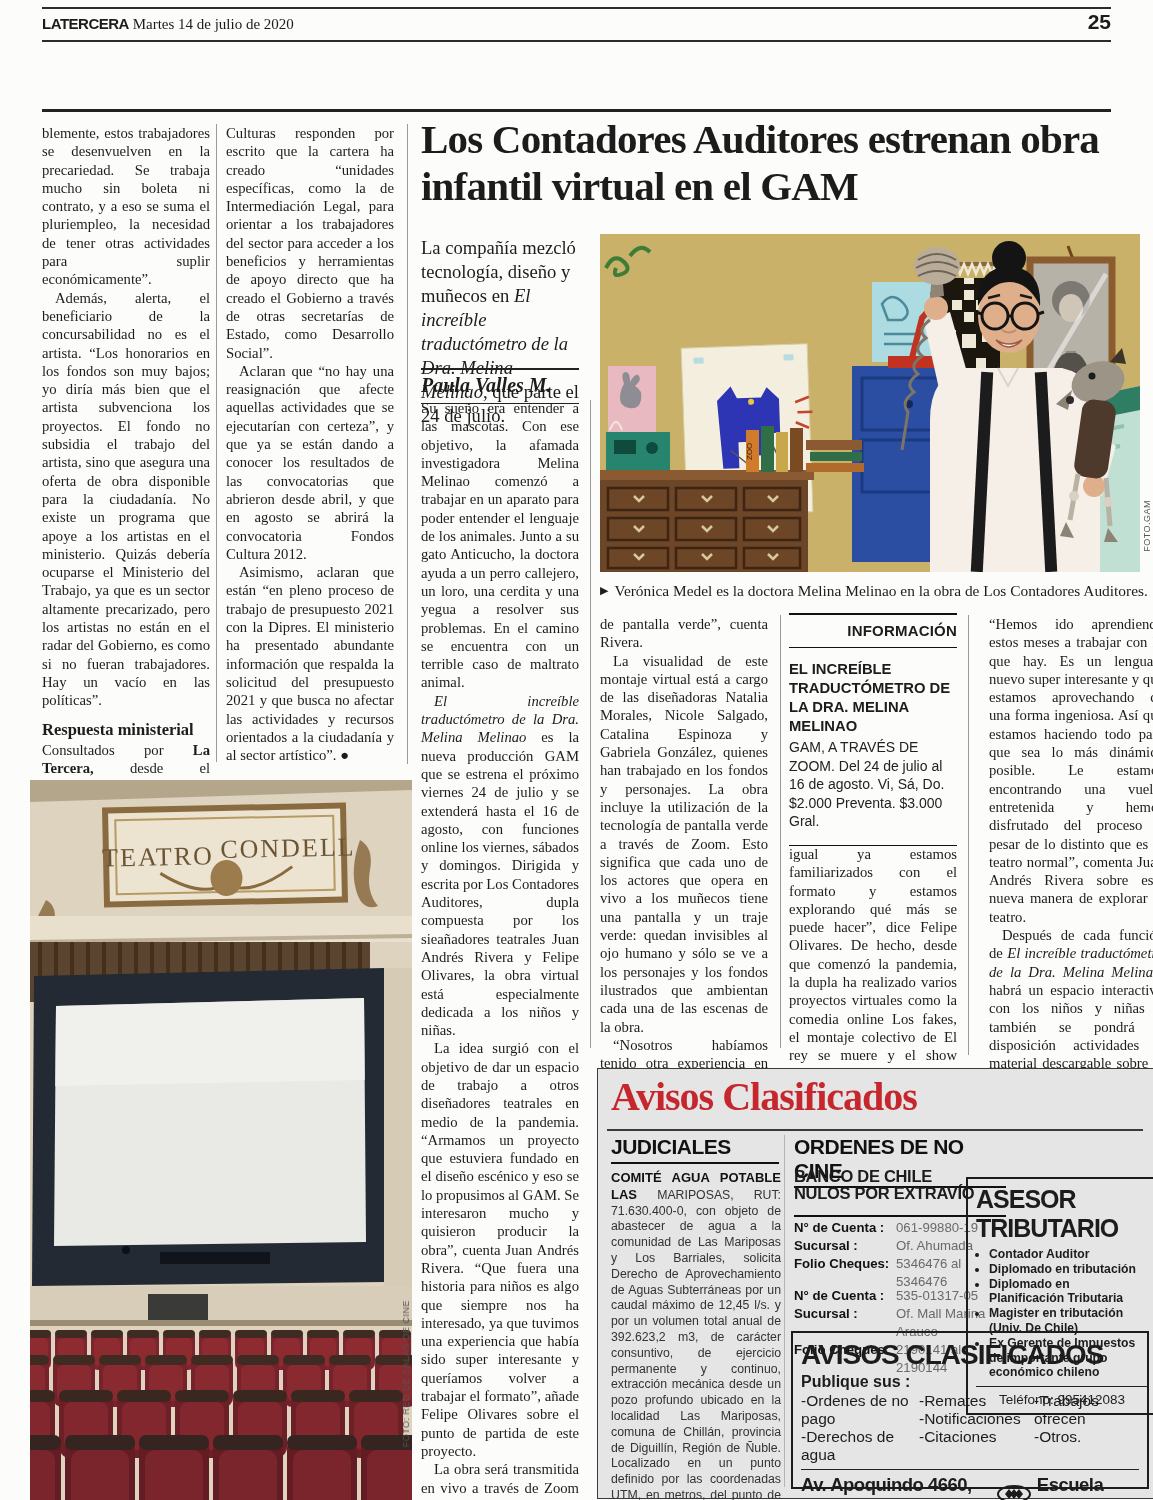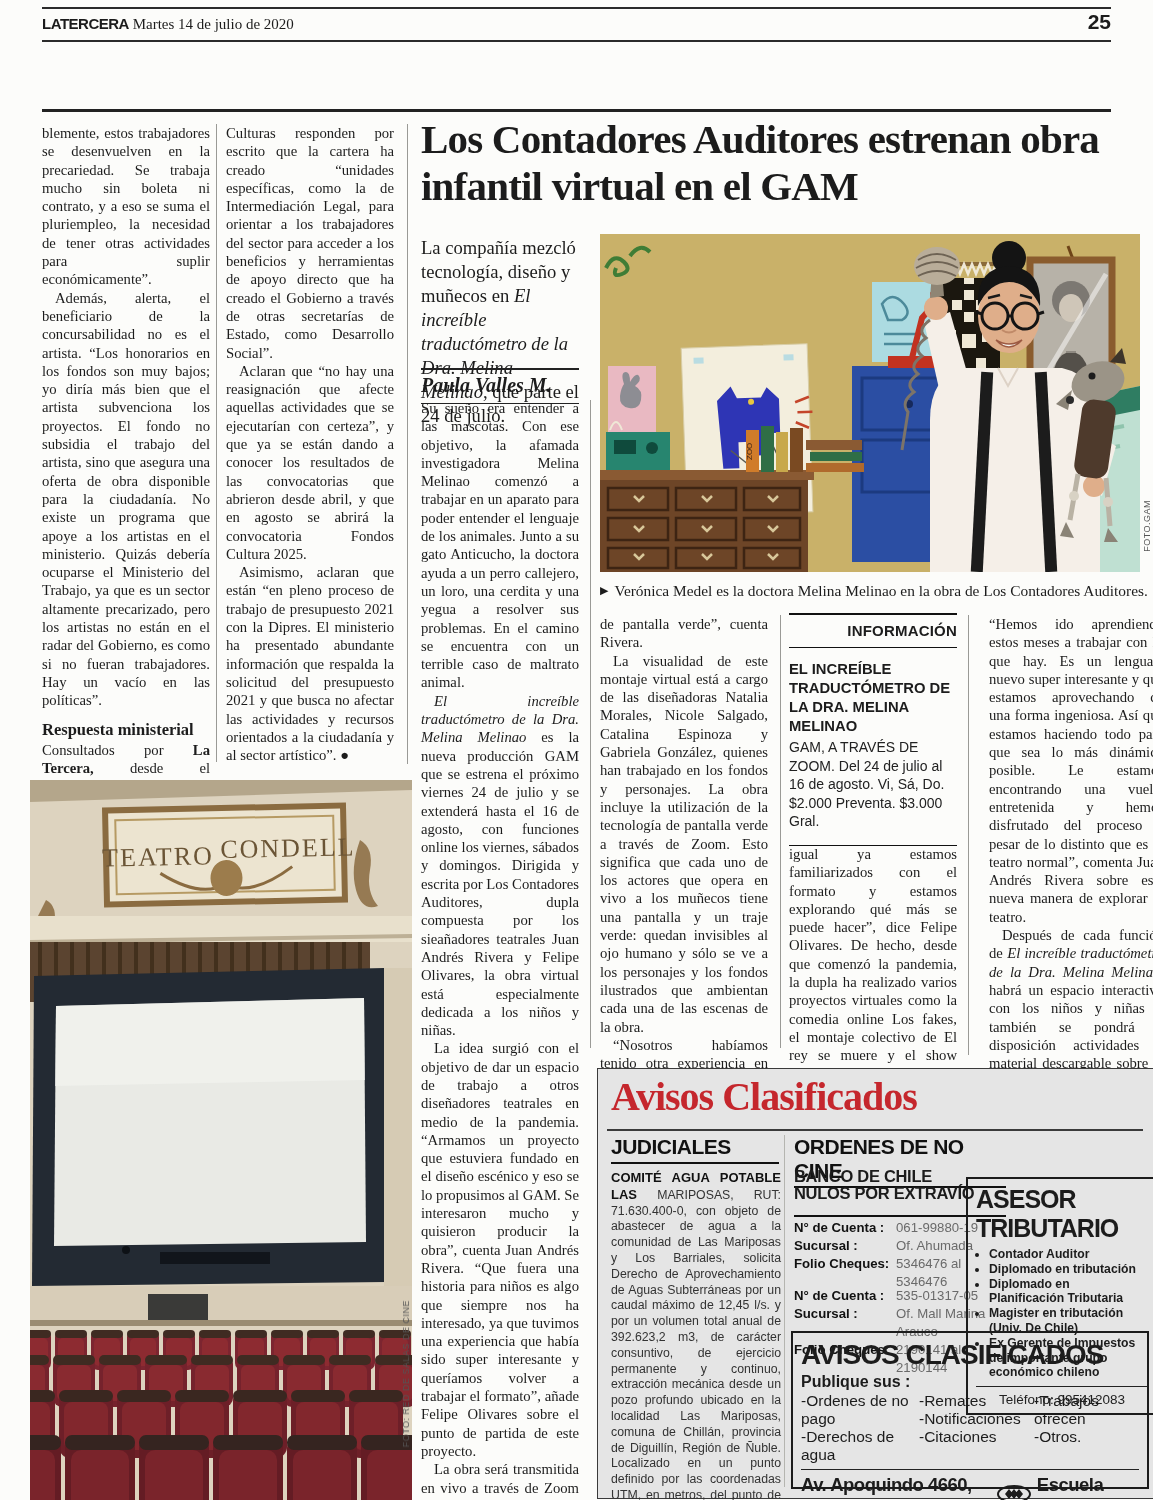--- a/index.html
+++ b/index.html
@@ -90,21 +90,21 @@
 
   <div class="newscol" style="left:42px;top:124px;width:168px;">
     <p>blemente, estos trabajadores se desenvuelven en la precariedad. Se trabaja mucho sin boleta ni contrato, y a eso se suma el pluriempleo, la necesidad de tener otras actividades para suplir económicamente”.</p>
     <p class="ind">Además, alerta, el beneficiario de la concursabilidad no es el artista. “Los honorarios en los fondos son muy bajos; yo diría más bien que el artista subvenciona los proyectos. El fondo no subsidia el trabajo del artista, sino que asegura una oferta de obra disponible para la ciudadanía. No existe un programa que apoye a los artistas en el ministerio. Quizás debería ocuparse el Ministerio del Trabajo, ya que es un sector altamente precarizado, pero los artistas no están en el radar del Gobierno, es como si no fueran trabajadores. Hay un vacío en las políticas”.</p>
     <div class="subhead">Respuesta ministerial</div>
     <p><span>Consultados por </span><span class="bold">La Tercera,</span><span> desde el Ministerio de las</span></p>
   </div>
   <div class="vrule" style="left:216px;top:124px;height:638px;"></div>
   <div class="newscol" style="left:226px;top:124px;width:168px;">
     <p>Culturas responden por escrito que la cartera ha creado “unidades específicas, como la de Intermediación Legal, para orientar a los trabajadores del sector para acceder a los beneficios y herramientas de apoyo directo que ha creado el Gobierno a través de otras secretarías de Estado, como Desarrollo Social”.</p>
-    <p class="ind">Aclaran que “no hay una reasignación que afecte aquellas actividades que se ejecutarían con certeza”, y que ya se están dando a conocer los resultados de las convocatorias que abrieron desde abril, y que en agosto se abrirá la convocatoria Fondos Cultura 2025.</p>
+    <p class="ind">Aclaran que “no hay una reasignación que afecte aquellas actividades que se ejecutarían con certeza”, y que ya se están dando a conocer los resultados de las convocatorias que abrieron desde abril, y que en agosto se abrirá la convocatoria Fondos Cultura 2012.</p>
     <p class="ind">Asimismo, aclaran que están “en pleno proceso de trabajo de presupuesto 2021 con la Dipres. El ministerio ha presentado abundante información que respalda la solicitud del presupuesto 2021 y que busca no afectar las actividades y recursos orientados a la ciudadanía y al sector artístico”. ●</p>
   </div>
   <div class="vrule" style="left:407px;top:124px;height:640px;"></div>
 
   <h1 class="headline" style="margin:0;">Los Contadores Auditores estrenan obra infantil virtual en el GAM</h1>
   <div class="lead"><span>La compañía mezcló tecnología, diseño y muñecos en </span><span class="em">El increíble traductómetro de la Dra. Melina Melinao</span><span>, que parte el 24 de julio.</span></div>
   <div class="byline">Paula Valles M.</div>
 
   <div class="newscol" style="left:421px;top:399px;width:158px;">
     <p>Su sueño era entender a las mascotas. Con ese objetivo, la afamada investigadora Melina Melinao comenzó a trabajar en un aparato para poder entender el lenguaje de los animales. Junto a su gato Anticucho, la doctora ayuda a un perro callejero, un loro, una cerdita y una yegua a resolver sus problemas. En el camino se encuentra con un terrible caso de maltrato animal.</p>

